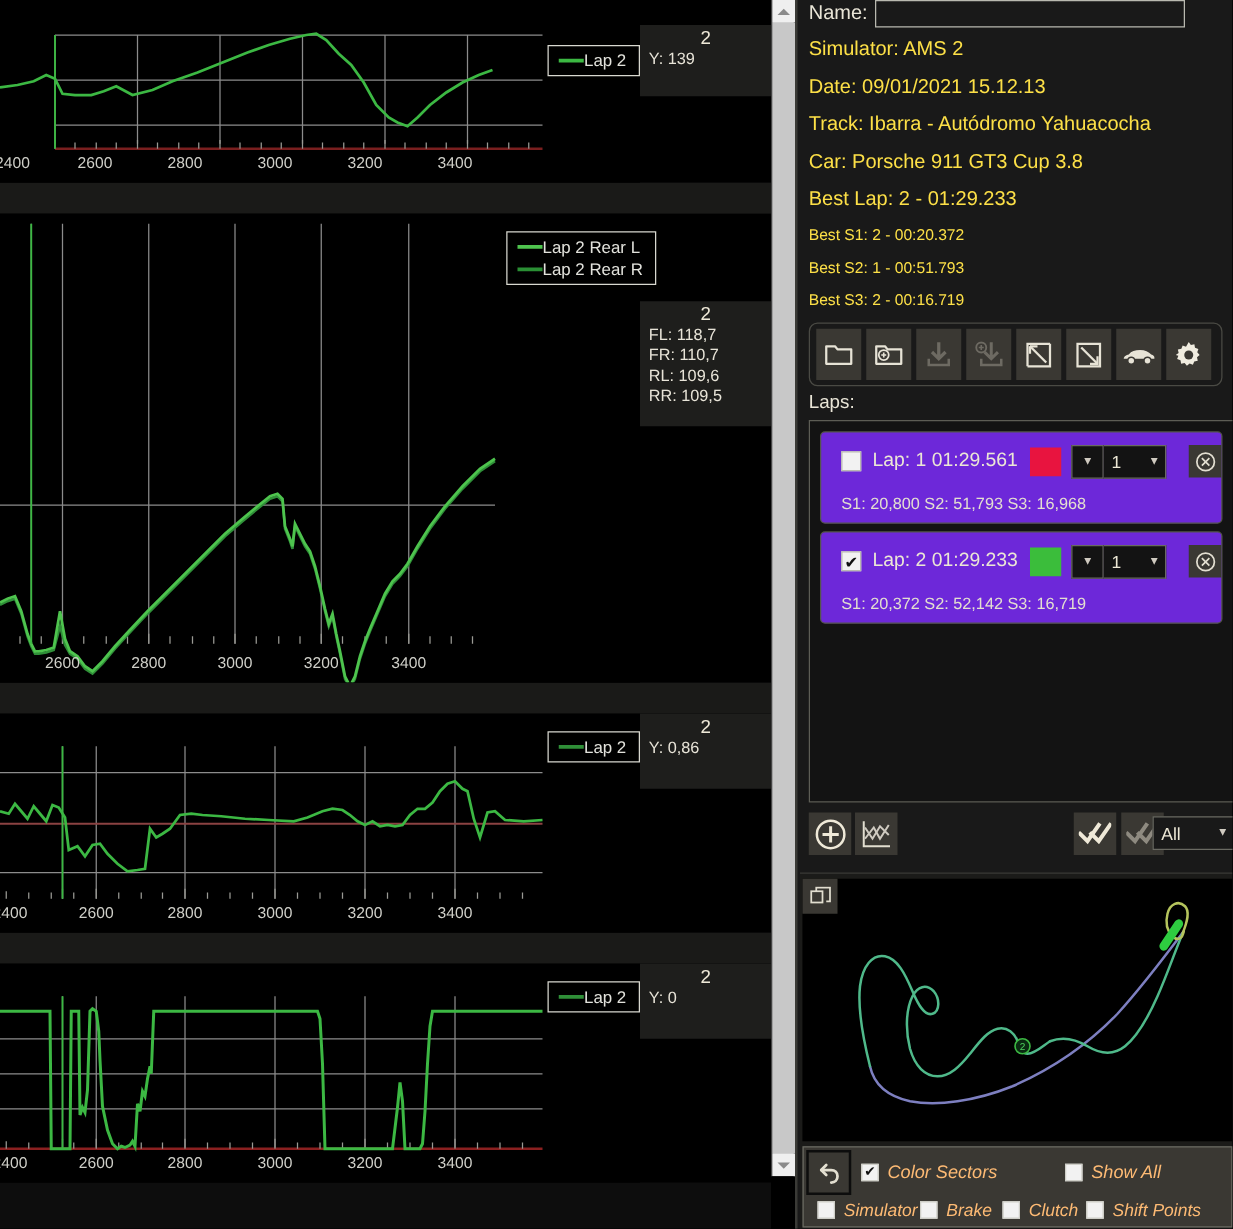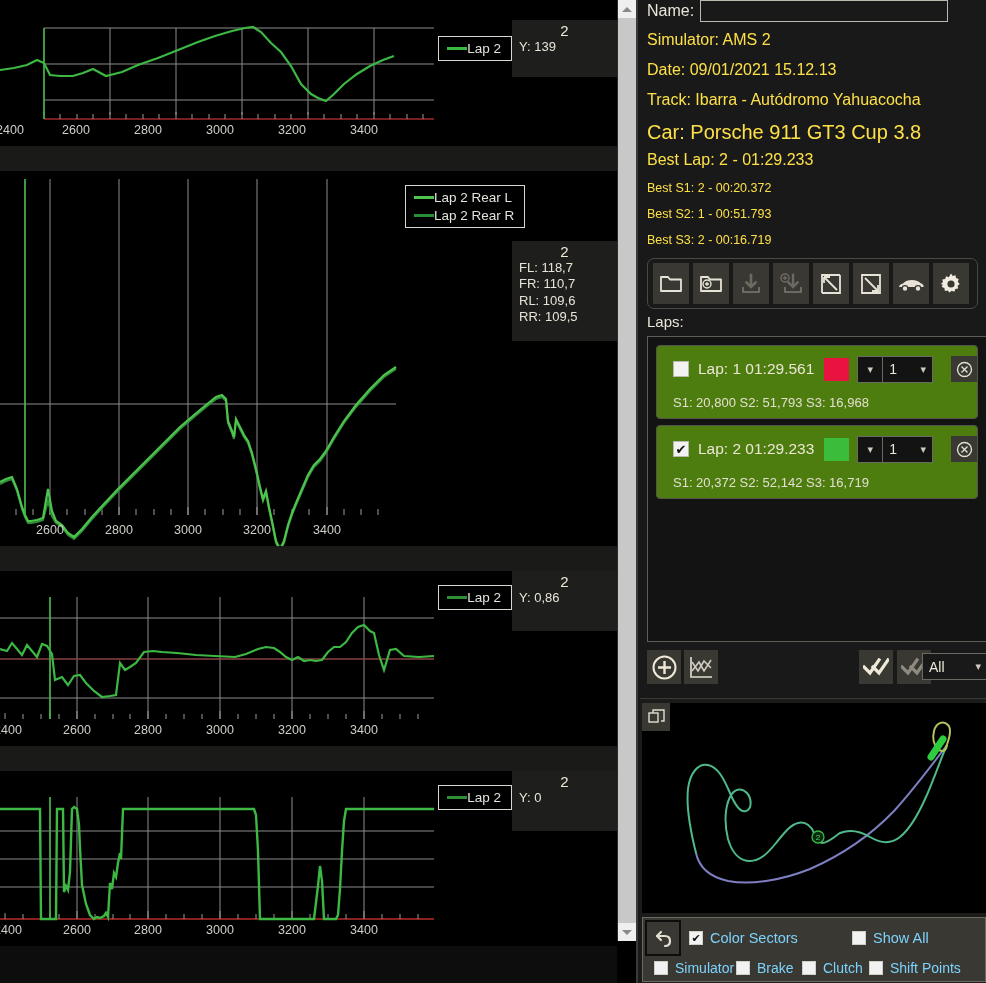--- a/index.html
+++ b/index.html
@@ -110,21 +110,21 @@
 
   
   #laps-label { position: absolute; left: 9px; top: 313px; color: #e9e5d7; font-size: 15px; }
   #laps-list {
     position: absolute; left: 9px; top: 336px;
     width: 341px; height: 306px;
     background: #131313; border: 1px solid #5d5d55;
   }
   .lap-card {
     position: absolute; left: 8px; width: 322px; height: 74px;
-    border: 1px solid #55554e; border-radius: 4px; background: #4d7c0f;
+    border: 1px solid #55554e; border-radius: 4px; background: #6d28d9;
   }
   .lap-row1 { position: absolute; left: 0; top: 8px; width: 100%; height: 30px; display: flex; align-items: center; }
   .lap-chk {
     margin-left: 16px; width: 16px; height: 16px;
     background: #f2f2f2; border: 1px solid #b9b9b0;
     display: flex; align-items: center; justify-content: center;
     color: #111; font-size: 13px; line-height: 1;
   }
   .lap-title { margin-left: 9px; color: #ece7d5; font-size: 15.5px; white-space: nowrap; }
   .lap-color { margin-left: 10px; width: 25px; height: 23px; }
@@ -196,21 +196,21 @@
   }
   .mc-chk {
     position: absolute;
     display: flex; align-items: center; gap: 7px; white-space: nowrap;
   }
   .mc-box {
     width: 14px; height: 14px; background: #f2f2f2; border: 1px solid #cfcfc8;
     display: flex; align-items: center; justify-content: center;
     color: #111; font-size: 11px; line-height: 1;
   }
-  .mc-text { color: #7dd3fc; font-size: 14.5px; }
+  .mc-text { color: #fdba74; font-size: 14.5px; font-style: italic; }
   .mc-text.small { font-size: 14px; }
 </style>
 </head>
 <body>
 
 <div id="app">
 
   <div id="charts-column">
 
     <div class="chart-panel" style="height:146px;">
@@ -521,21 +521,21 @@
   <div id="right-panel">
 
     <div id="name-row">
       <span id="name-label">Name:</span>
       <input id="name-input" type="text" value="" style="">
     </div>
 
     <div class="info-line info-big" style="position:absolute; top:31px; font-size:16px;">Simulator: AMS 2</div>
     <div class="info-line info-big" style="position:absolute; top:61px; font-size:16px;">Date: 09/01/2021 15.12.13</div>
     <div class="info-line info-big" style="position:absolute; top:91px; font-size:16px;">Track: Ibarra - Autódromo Yahuacocha</div>
-    <div class="info-line info-big" style="position:absolute; top:121px; font-size:20px;text-align:center;">Car: Porsche 911 GT3 Cup 3.8</div>
+    <div class="info-line info-big" style="position:absolute; top:121px; font-size:16px;text-align:center;">Car: Porsche 911 GT3 Cup 3.8</div>
     <div class="info-line info-big" style="position:absolute; top:151px; font-size:16px;">Best Lap: 2 - 01:29.233</div>
     <div class="info-line info-small" style="position:absolute; top:181px;">Best S1: 2 - 00:20.372</div>
     <div class="info-line info-small" style="position:absolute; top:207px;">Best S2: 1 - 00:51.793</div>
     <div class="info-line info-small" style="position:absolute; top:233px;">Best S3: 2 - 00:16.719</div>
 
     <div id="tool-frame">
       <div class="tool-btn" style="left:5px;">
         <svg width="24" height="21" viewBox="0 0 24 21">
           <path d="M2 18V4h7l2 2.5h11V18z" fill="none" stroke="#e7e3d6" stroke-width="1.8" stroke-linejoin="round"></path>
         </svg>

